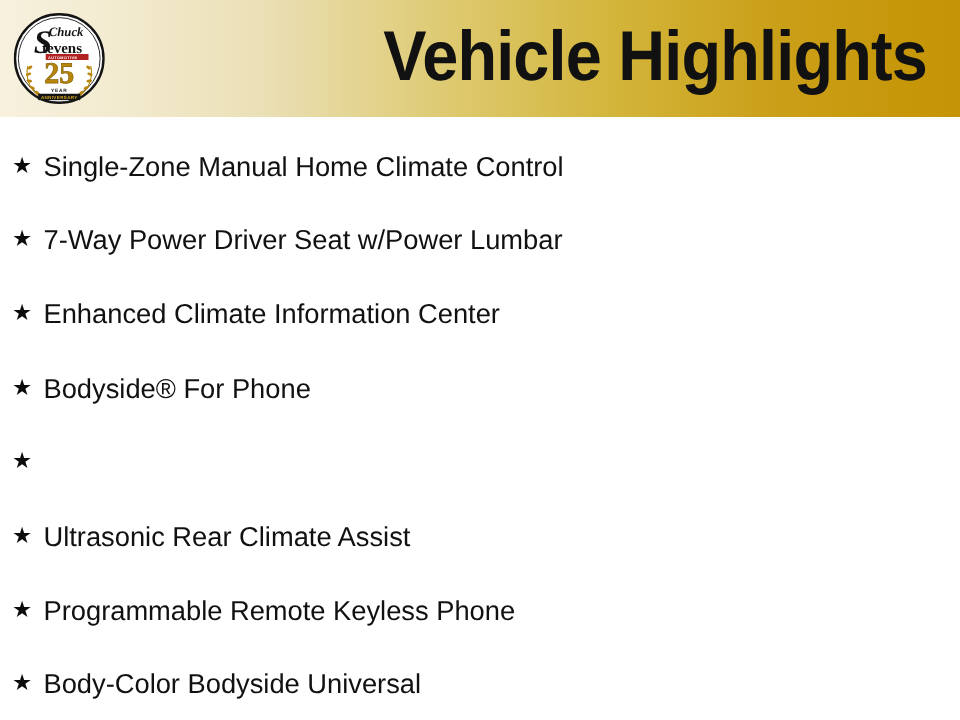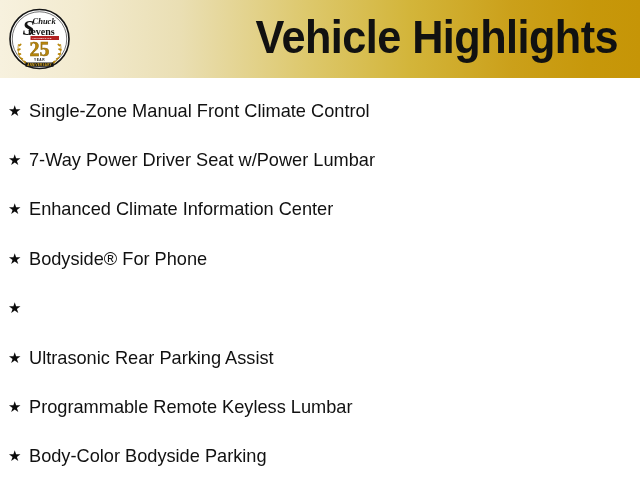--- a/index.html
+++ b/index.html
@@ -150,44 +150,44 @@
         <text x="61" y="119.6" text-anchor="middle" font-family="'Liberation Sans', sans-serif" font-weight="bold" font-size="6" letter-spacing="0.5" fill="#d8a823">ANNIVERSARY</text>
       </svg>
     </div>
 
     <div class="header-title">Vehicle Highlights</div>
   </div>
 
   <ul class="highlights">
     <li class="highlight-item">
       <span class="bullet-star">★</span>
-      <span class="highlight-text">Single-Zone Manual Front Climate Control</span>
+      <span class="highlight-text">Single-Zone Manual Home Climate Control</span>
     </li>
     <li class="highlight-item">
       <span class="bullet-star">★</span>
       <span class="highlight-text">7-Way Power Driver Seat w/Power Lumbar</span>
     </li>
     <li class="highlight-item">
       <span class="bullet-star">★</span>
       <span class="highlight-text">Enhanced Climate Information Center</span>
     </li>
     <li class="highlight-item">
       <span class="bullet-star">★</span>
       <span class="highlight-text">Bodyside® For Phone</span>
     </li>
     <li class="highlight-item">
       <span class="bullet-star">★</span>
     </li>
     <li class="highlight-item">
       <span class="bullet-star">★</span>
-      <span class="highlight-text">Ultrasonic Rear Parking Assist</span>
+      <span class="highlight-text">Ultrasonic Rear Climate Assist</span>
     </li>
     <li class="highlight-item">
       <span class="bullet-star">★</span>
-      <span class="highlight-text">Programmable Remote Keyless Lumbar</span>
+      <span class="highlight-text">Programmable Remote Keyless Phone</span>
     </li>
     <li class="highlight-item">
       <span class="bullet-star">★</span>
-      <span class="highlight-text">Body-Color Bodyside Parking</span>
+      <span class="highlight-text">Body-Color Bodyside Universal</span>
     </li>
   </ul>
 
 </div>
 
 </body></html>

